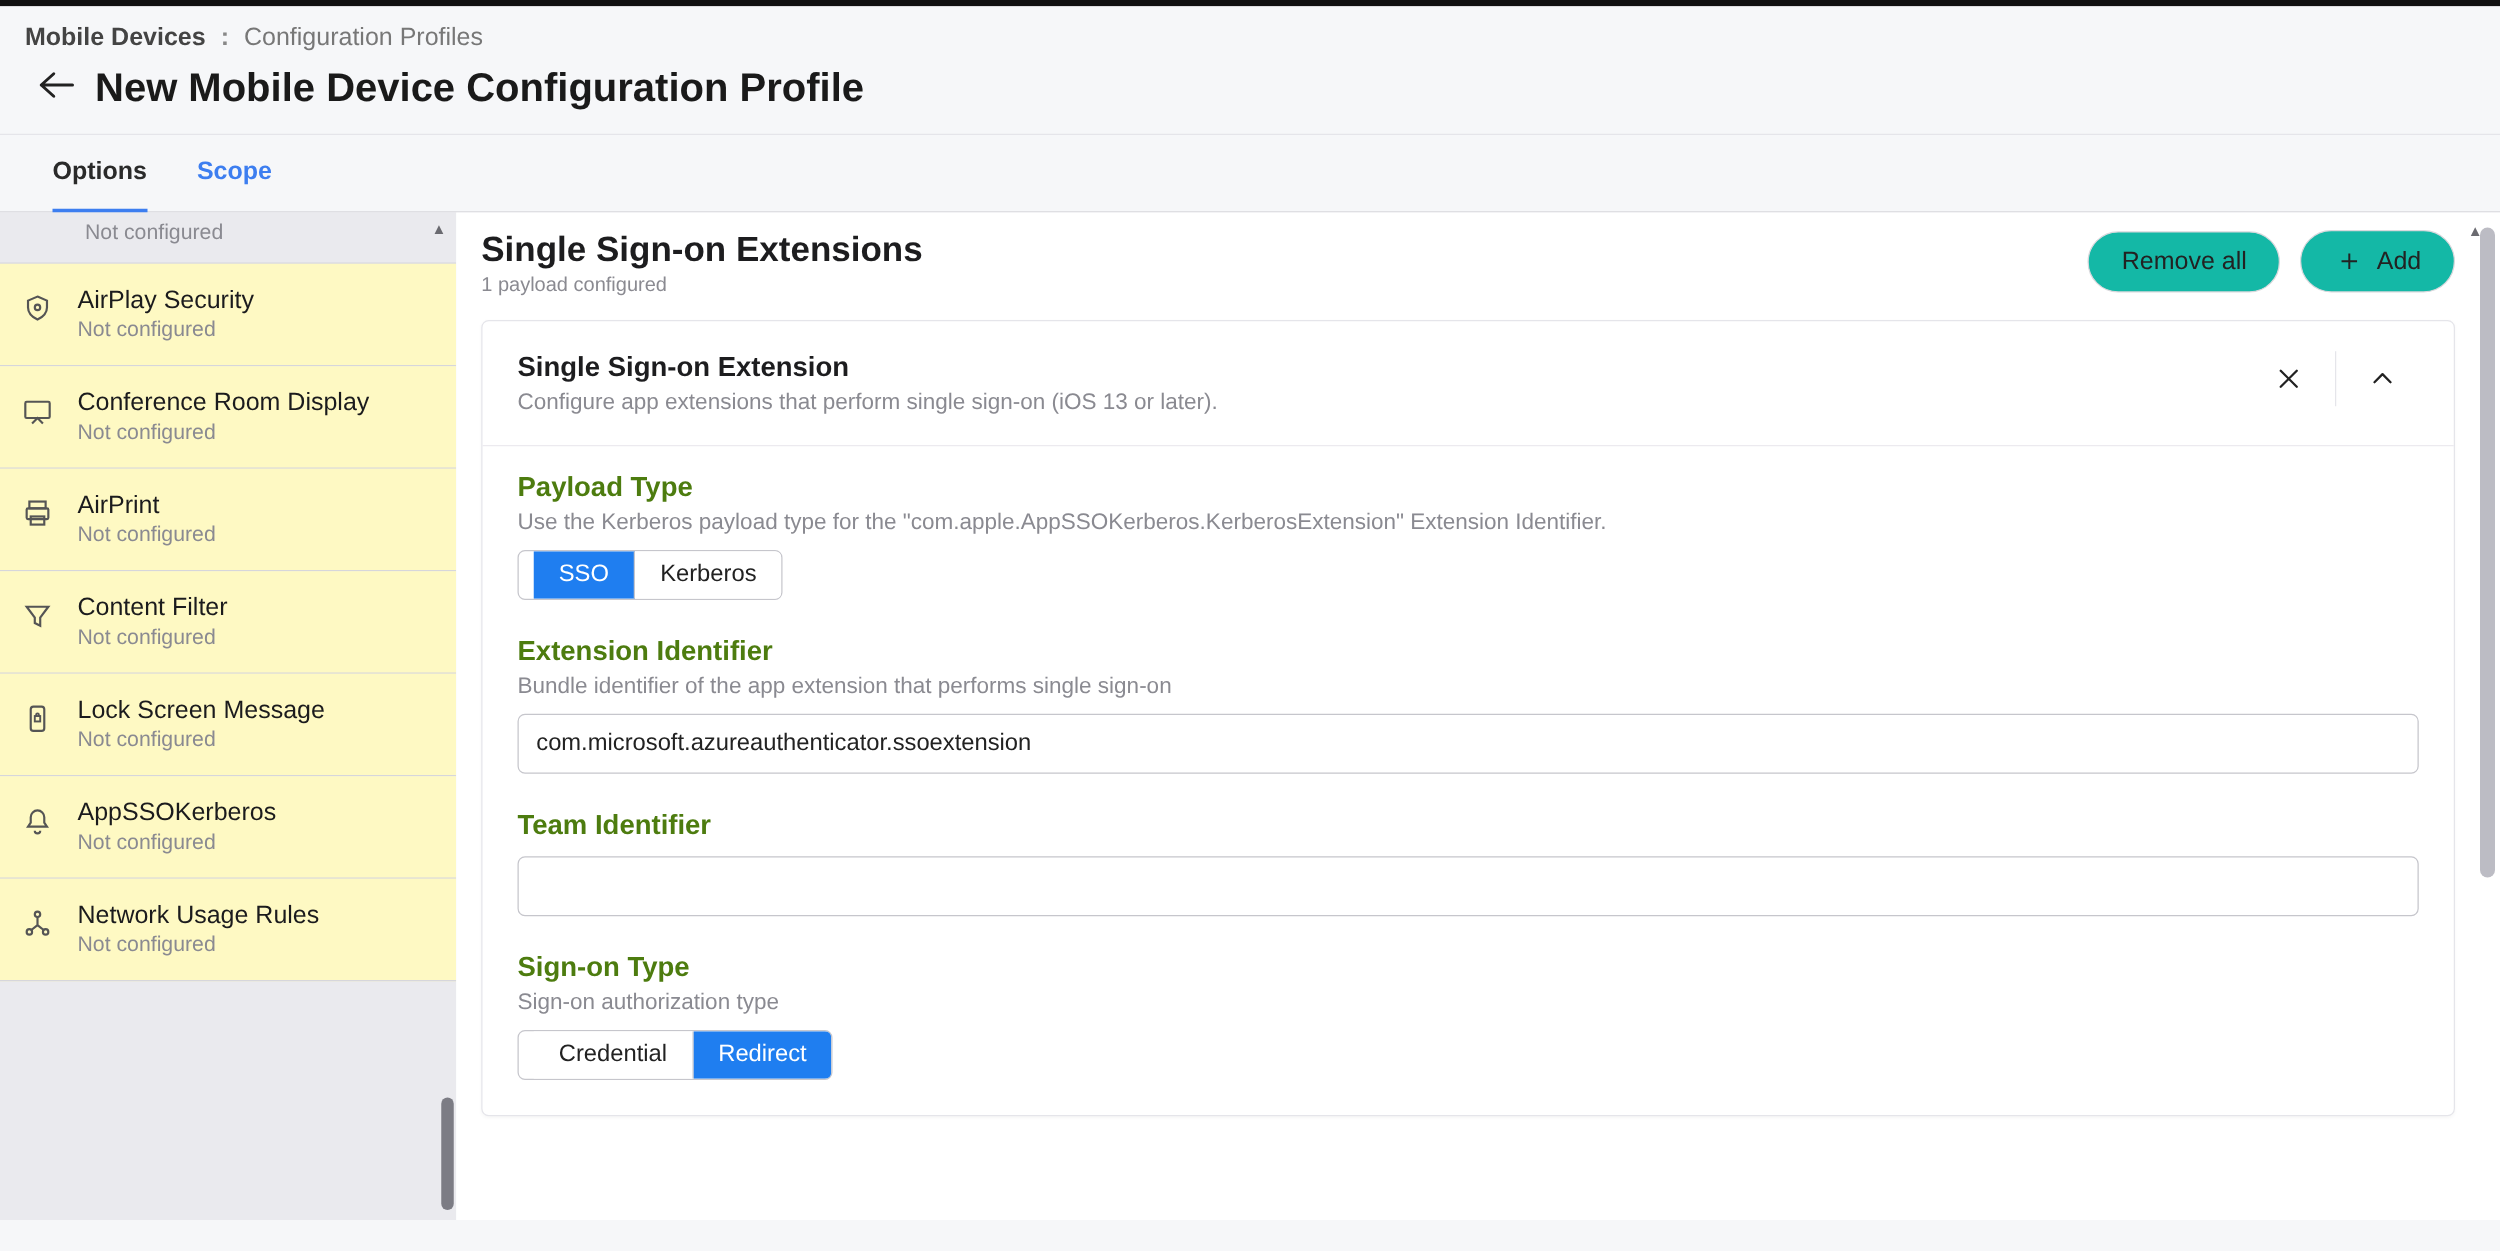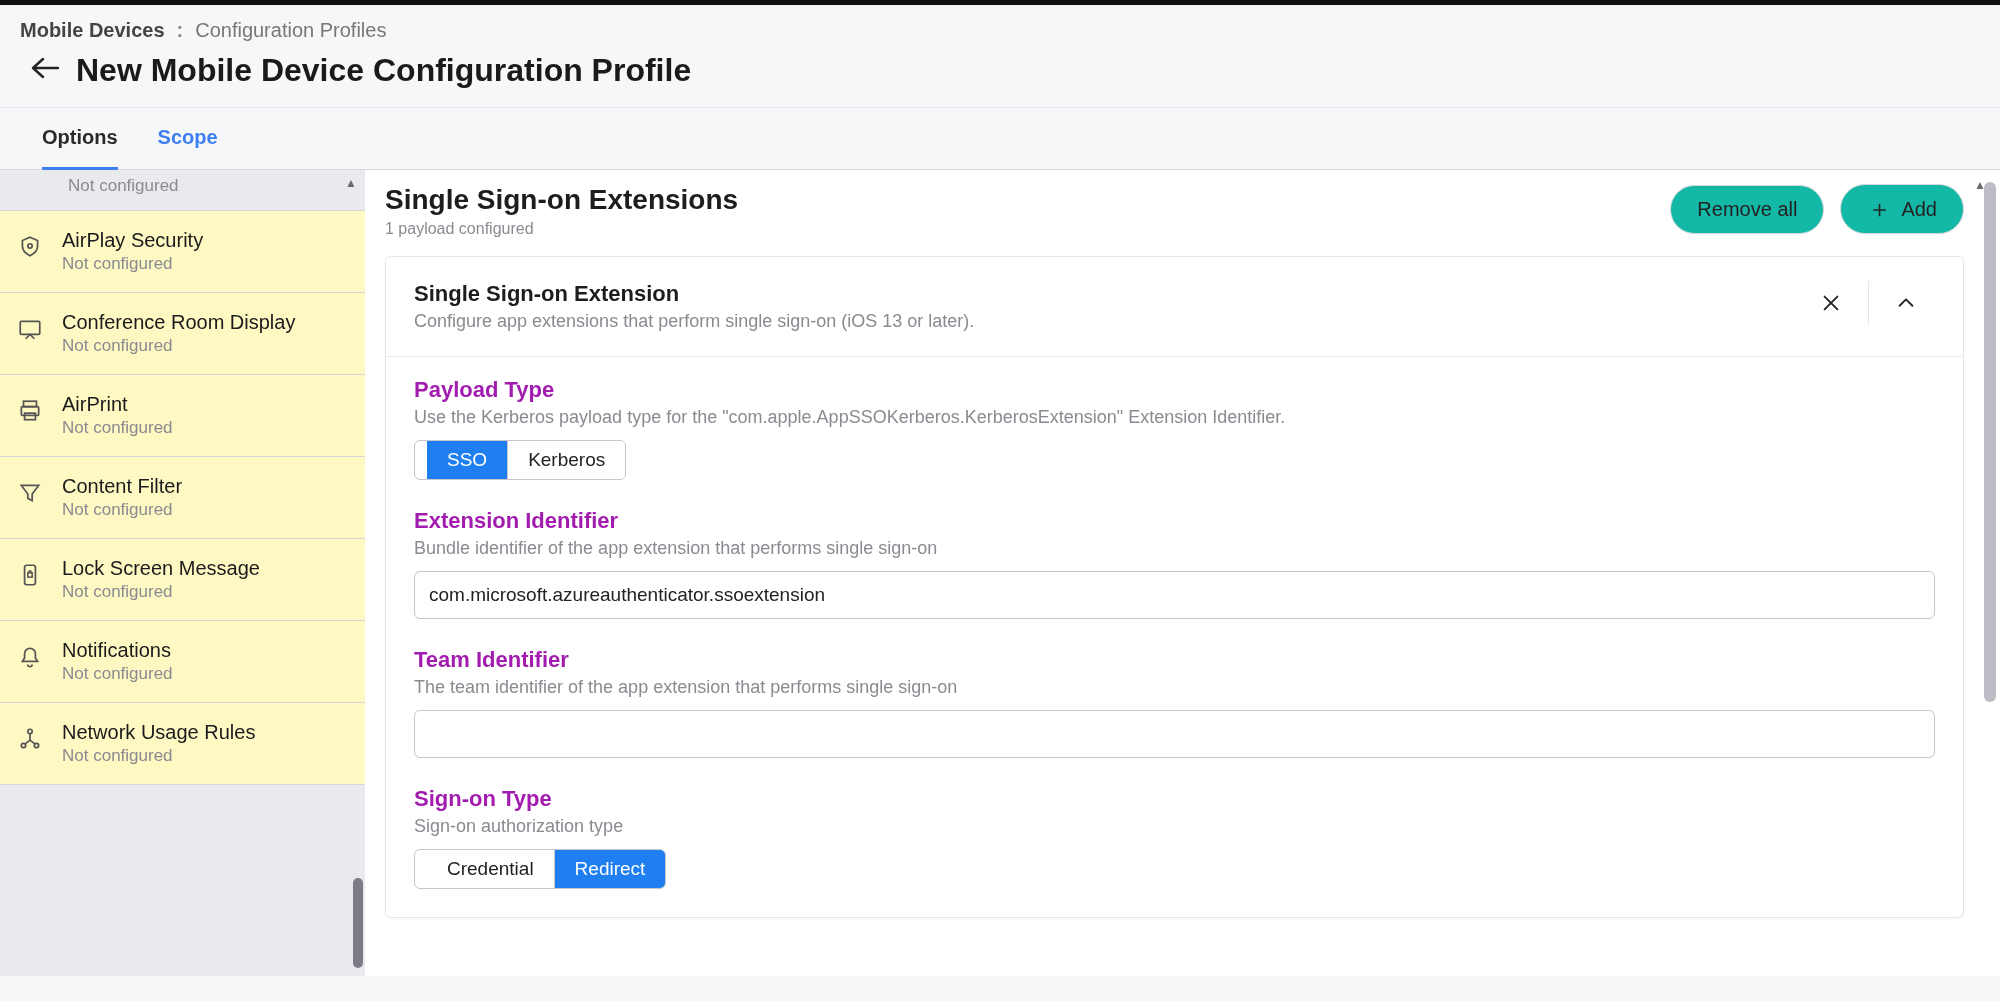--- a/index.html
+++ b/index.html
@@ -165,21 +165,21 @@
   display: flex;
   align-items: center;
   justify-content: center;
   cursor: pointer;
   color: #222;
   font-size: 24px;
 }
 .vert-div { width: 1px; height: 44px; background: #e5e5ea; margin: 0 8px; }
 .card-body { padding: 20px 28px 28px 28px; }
 .field { margin-bottom: 28px; }
-.field-label { font-size: 22px; font-weight: 700; color: #a21caf; }
+.field-label { font-size: 22px; font-weight: 700; color: #4d7c0f; }
 .field-desc { font-size: 18px; color: #8a8a91; margin-top: 4px; }
 .seg-control {
   display: inline-flex;
   border: 1px solid #c6c6cc;
   border-radius: 6px;
   overflow: hidden;
   margin-top: 12px;
   padding-left: 12px;
 }
 .seg-btn {
@@ -321,21 +321,21 @@
       </div>
     </div>
 
     <div class="sidebar-item">
       <span class="sidebar-icon">
         <svg width="26" height="26" viewBox="0 0 24 24">
             <path d="M12 4a5 5 0 0 1 5 5v4l2 3H5l2-3V9a5 5 0 0 1 5-5zM10 19a2 2 0 0 0 4 0" stroke-width="1.6"></path>
           </svg>
       </span>
       <div class="sidebar-text">
-        <div class="si-title">Notifications</div>
+        <div class="si-title">AppSSOKerberos</div>
         <div class="si-sub">Not configured</div>
       </div>
     </div>
 
     <div class="sidebar-item">
       <span class="sidebar-icon">
         <svg width="26" height="26" viewBox="0 0 24 24">
             <circle cx="12" cy="5" r="2" stroke-width="1.6"></circle>
             <circle cx="6" cy="18" r="2" stroke-width="1.6"></circle>
             <circle cx="18" cy="18" r="2" stroke-width="1.6"></circle>
@@ -404,21 +404,20 @@
         </div>
 
         <div class="field">
           <div class="field-label">Extension Identifier</div>
           <div class="field-desc">Bundle identifier of the app extension that performs single sign-on</div>
           <input class="text-input" type="text" value="com.microsoft.azureauthenticator.ssoextension" style="">
         </div>
 
         <div class="field">
           <div class="field-label">Team Identifier</div>
-          <div class="field-desc">The team identifier of the app extension that performs single sign-on</div>
           <input class="text-input" type="text" value="" style="">
         </div>
 
         <div class="field" style="margin-bottom:0">
           <div class="field-label">Sign-on Type</div>
           <div class="field-desc">Sign-on authorization type</div>
           <div class="seg-control">
             <button class="seg-btn">Credential</button>
             <button class="seg-btn active">Redirect</button>
           </div>

